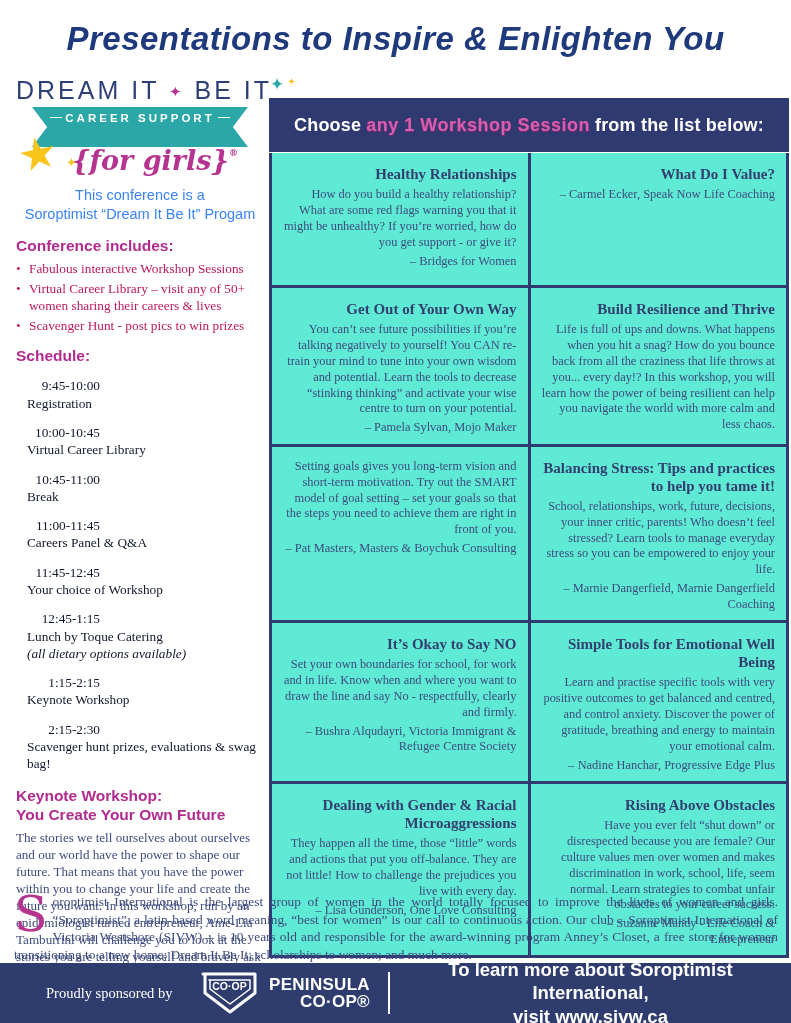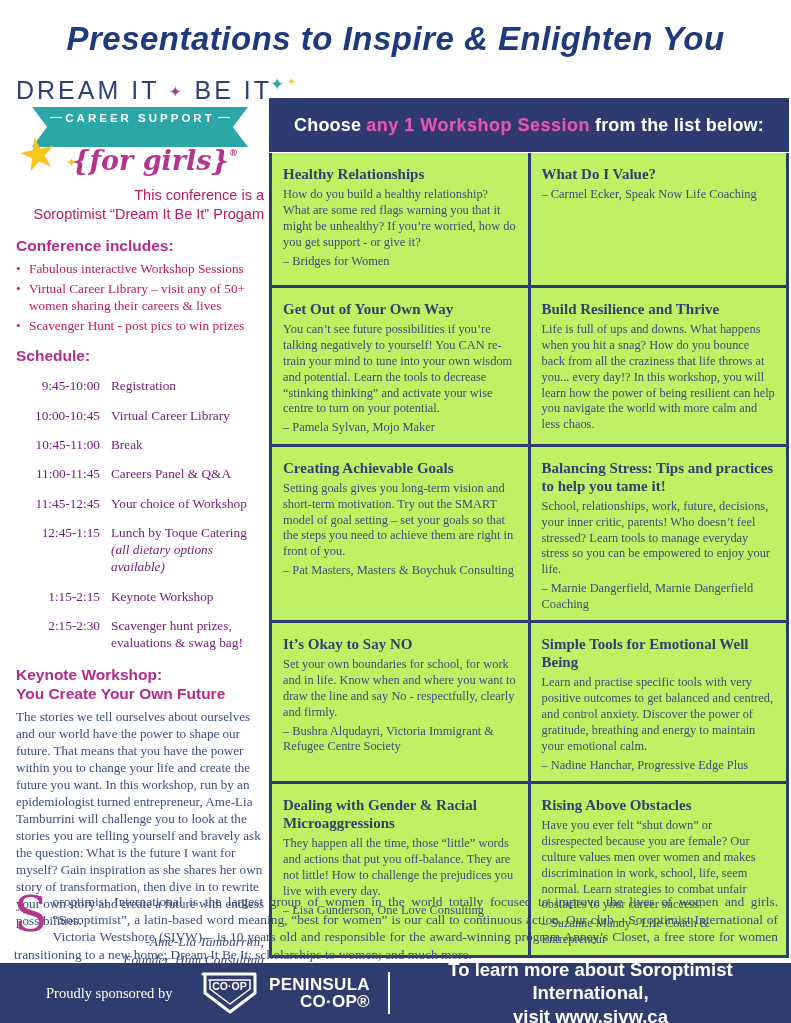--- a/index.html
+++ b/index.html
@@ -39,34 +39,34 @@
     font-size:27px; margin-top:-2px; margin-left:30px; white-space:nowrap;
   }
   .logo-script .reg { font-size:9px; vertical-align:14px; font-style:normal; }
   .big-star {
     position:absolute; left:2px; bottom:2px; color:#f9c51c; font-size:44px;
     transform:rotate(-12deg); line-height:1;
   }
   .small-spark { position:absolute; left:50px; bottom:8px; color:#f2c51d; font-size:13px; }
 
   .intro {
-    margin-top:8px; text-align:right; color:#be185d; font-size:14.5px; line-height:1.32;
+    margin-top:8px; text-align:center; color:#3b82f6; font-size:14.5px; line-height:1.32;
   }
 
   .mag-head { color:#b32a8e; font-size:15.5px; font-weight:bold; margin-top:13px; }
 
   .bullets { margin-top:5px; }
   .bullets .b-item {
     font-family:"Liberation Serif", serif; color:#be185d; font-size:13.3px;
     line-height:1.32; padding-left:13px; position:relative; margin-top:2px;
   }
   .bullets .b-item::before { content:"•"; position:absolute; left:0; }
 
   .sched { margin-top:5px; }
-  .srow { display:flex; font-family:"Liberation Serif", serif; color:#701a75; font-size:13.3px; line-height:1.3; margin-top:12px;}
+  .srow { display:flex; font-family:"Liberation Serif", serif; color:#0f172a; font-size:13.3px; line-height:1.3; margin-top:12px;flex-direction:column;}
   .stime { width:84px; text-align:right; flex:none; }
   .sact  { margin-left:11px; }
   .snote { font-style:italic; }
 
   .keynote-head { line-height:1.25; }
   .keynote-body {
     margin-top:5px; font-family:"Liberation Serif", serif; color:#3e4b7e;
     font-size:13.1px; line-height:1.3; text-align:left;
   }
   .keynote-attr {
@@ -94,21 +94,21 @@
   .panel-header .hl {
     color:#d45fb0; margin:0 5px;
     text-shadow:0 0 1px #8c2a6f, 0 1px 1px #8c2a6f;
     letter-spacing:0.5px;
   }
   .grid {
     display:grid; grid-template-columns:1fr 1fr; background:#2e3a70;
     gap:3px; border:3px solid #2e3a70; border-top:none; margin-top:1px;
   }
   .card {
-    background:#bef264; padding:12px 11px 8px; text-align:left; color:#3e4b7e;
+    background:#5eead4; padding:12px 11px 8px; text-align:right; color:#3e4b7e;
   }
   .card.r0 { min-height:132px; } .card.r1 { min-height:145px; }
   .card.r2 { min-height:144px; } .card.r3 { min-height:144px; }
   .card.r4 { min-height:124px; }
   .card h3 {
     font-family:"Liberation Serif", serif; color:#33406f; font-size:15px;
     font-weight:bold; line-height:1.2; margin-bottom:4px;
   }
   .card .body {
     font-family:"Liberation Serif", serif; font-size:12.4px; line-height:1.28;
@@ -255,21 +255,20 @@
       <h3>Get Out of Your Own Way</h3>
       <div class="body">You can’t see future possibilities if you’re talking negatively to yourself! You CAN re-train your mind to tune into your own wisdom and potential. Learn the tools to decrease “stinking thinking” and activate your wise centre to turn on your potential.</div>
       <div class="attr">– Pamela Sylvan, Mojo Maker</div>
     </div>
     <div class="card r1">
       <h3>Build Resilience and Thrive</h3>
       <div class="body">Life is full of ups and downs. What happens when you hit a snag? How do you bounce back from all the craziness that life throws at you... every day!? In this workshop, you will learn how the power of being resilient can help you navigate the world with more calm and less chaos.</div>
     </div>
 
     <div class="card r2">
-      <h3>Creating Achievable Goals</h3>
       <div class="body">Setting goals gives you long-term vision and short-term motivation. Try out the SMART model of goal setting – set your goals so that the steps you need to achieve them are right in front of you.</div>
       <div class="attr">– Pat Masters, Masters &amp; Boychuk Consulting</div>
     </div>
     <div class="card r2">
       <h3>Balancing Stress: Tips and practices to help you tame it!</h3>
       <div class="body">School, relationships, work, future, decisions, your inner critic, parents! Who doesn’t feel stressed? Learn tools to manage everyday stress so you can be empowered to enjoy your life.</div>
       <div class="attr">– Marnie Dangerfield, Marnie Dangerfield Coaching</div>
     </div>
 
     <div class="card r3">

